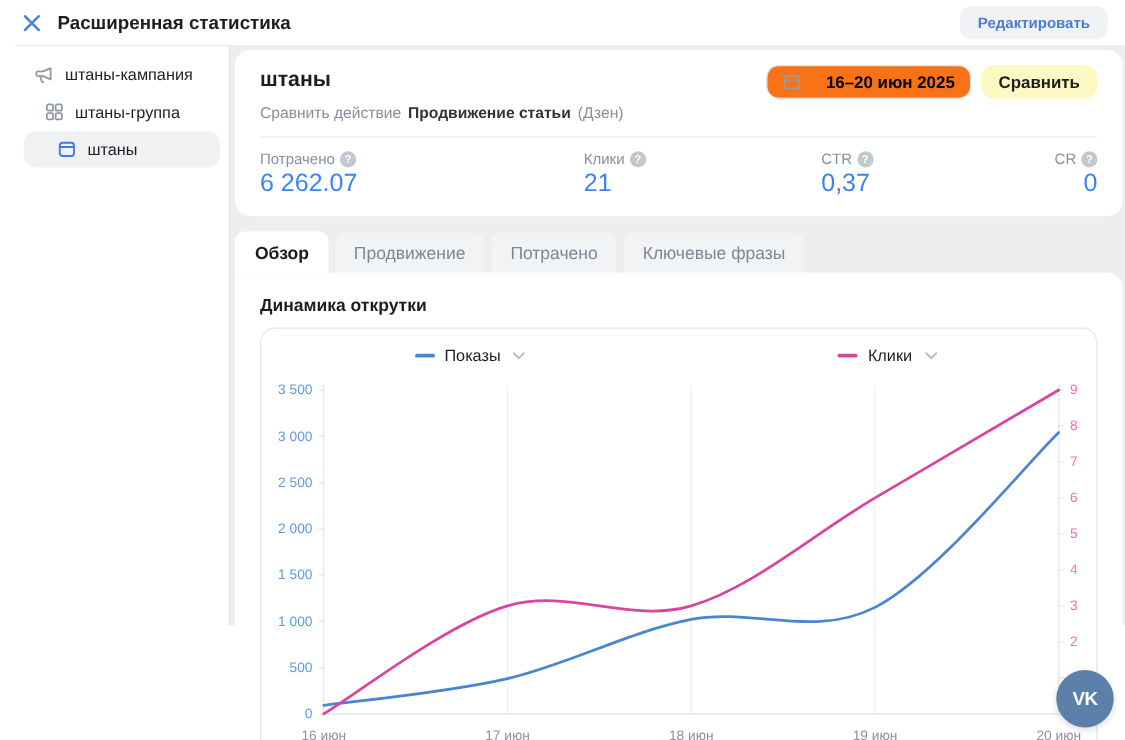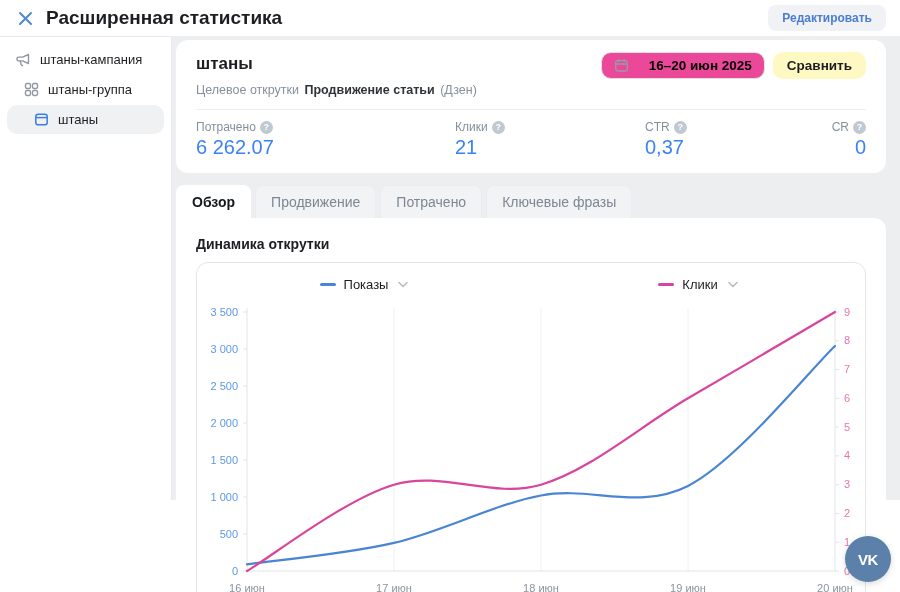--- a/index.html
+++ b/index.html
@@ -3,46 +3,46 @@
 <meta charset="utf-8">
 <style>
   * { margin:0; padding:0; box-sizing:border-box; }
   html,body { width:900px; height:592px; overflow:hidden; background:#fff;
     font-family:"Liberation Sans","DejaVu Sans",sans-serif; color:#1c1e22; }
 
   
   .topbar { height:36px; display:flex; align-items:center; padding:0 14px; background:#fff; }
   .close-btn { width:22px; height:22px; display:flex; align-items:center; justify-content:center;
     cursor:pointer; margin-right:10px; }
-  .topbar-title { font-size:19px; font-weight:bold; }
+  .topbar-title { font-size:15px; font-weight:bold; }
   .topbar-spacer { flex:1; }
   .edit-btn { background:#f0f2f5; color:#4c7dd0; border:none; border-radius:8px;
     font-size:12px; font-weight:bold; padding:6px 14px; cursor:pointer;
     font-family:inherit; }
 
   
-  .layout { display:flex; height:464px; }
+  .layout { display:flex; height:464px;margin-left:12px; }
   .sidebar { width:172px; background:#fff; border-top:1px solid #e7e9ec;
     border-right:1px solid #e7e9ec; padding:8px 7px; flex-shrink:0; }
   .side-item { display:flex; align-items:center; gap:9px; padding:6px 8px; height:29px;
     border-radius:10px; font-size:13px; cursor:pointer; margin-bottom:1px; white-space:nowrap; }
   .side-item.lvl1 { padding-left:8px; }
   .side-item.lvl2 { padding-left:17px; }
   .side-item.lvl3 { padding-left:27px; }
   .side-item.selected { background:#f0f1f3; }
   .side-item .ic { display:flex; flex-shrink:0; }
 
   .main { flex:1; background:#eceef0; padding:4px 14px 0 4px; display:flex; flex-direction:column; }
 
   
   .header-card { background:#fff; border-radius:12px; padding:12px 20px 14px; }
   .hc-row1 { display:flex; align-items:flex-start; }
   .hc-title { font-size:17px; font-weight:bold; padding-top:2px; }
   .hc-actions { margin-left:auto; display:flex; gap:8px; }
-  .date-btn { display:flex; align-items:center; gap:20px; background:#ec4899; border:1px solid #dde1e6;
+  .date-btn { display:flex; align-items:center; gap:20px; background:#f97316; border:1px solid #dde1e6;
     border-radius:10px; padding:5px 12px; font-size:13.5px; font-weight:bold; cursor:pointer;
     font-family:inherit; }
   .compare-btn { background:#fef9c3; border:none; border-radius:10px; padding:5px 14px;
     font-size:13.5px; font-weight:bold; cursor:pointer; font-family:inherit; color:#1c1e22; }
   .hc-meta { margin-top:4px; font-size:12.5px; color:#85909c; }
   .hc-meta b { color:#30343a; font-weight:bold; margin:0 2px; }
   .hc-divider { border-top:1px solid #eceef0; margin-top:12px; }
   .stats { display:grid; grid-template-columns:259px 190px 1fr auto; margin-top:10px; }
   .stat .lab { font-size:12px; color:#85909c; display:flex; align-items:center; gap:4px; }
   .stat .val { font-size:20px; margin-top:2px; color:#3b82f6; }
@@ -137,21 +137,21 @@
                 <rect x="1.7" y="2.6" width="11.6" height="10.4" rx="2.2"></rect>
                 <path d="M1.7 6h11.6M4.8 1.3v2.4M10.2 1.3v2.4" stroke-linecap="round"></path>
               </svg>
             </span>
             <span>16–20 июн 2025</span>
           </button>
           <button class="compare-btn">Сравнить</button>
         </div>
       </div>
       <div class="hc-meta">
-        <span>Целевое открутки</span>
+        <span>Сравнить действие</span>
         <b>Продвижение статьи</b>
         <span>(Дзен)</span>
       </div>
       <div class="hc-divider"></div>
       <div class="stats">
         <div class="stat">
           <div class="lab">
               <span>Потрачено</span>
               <span class="help">?</span>
             </div>

